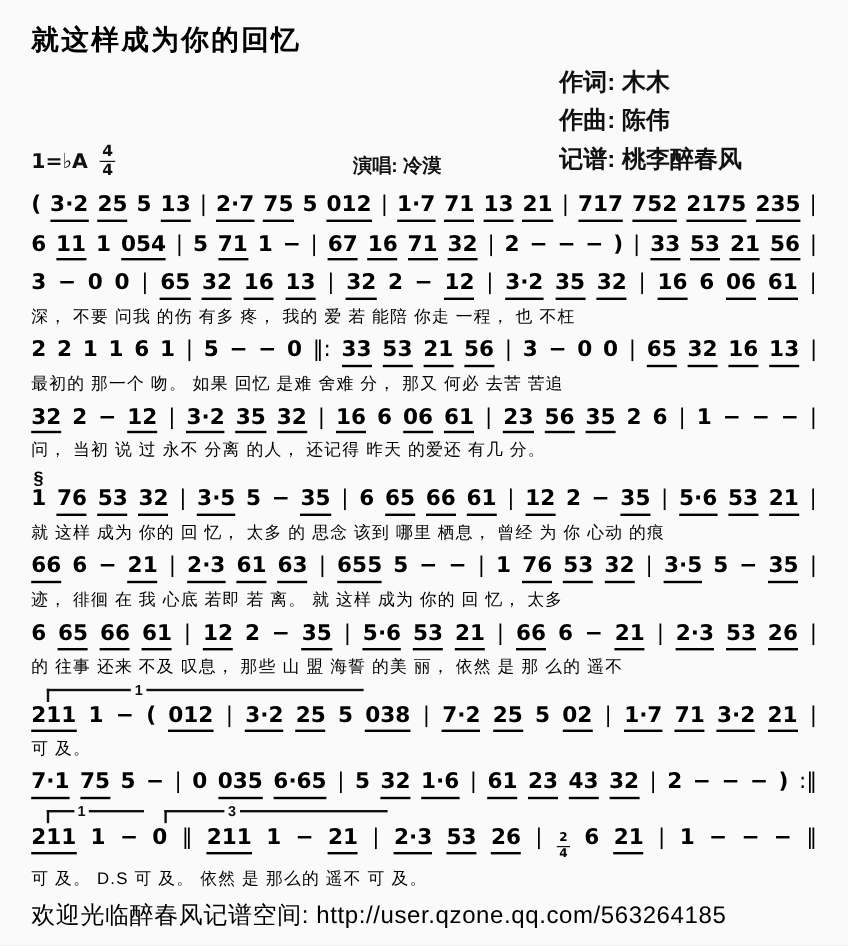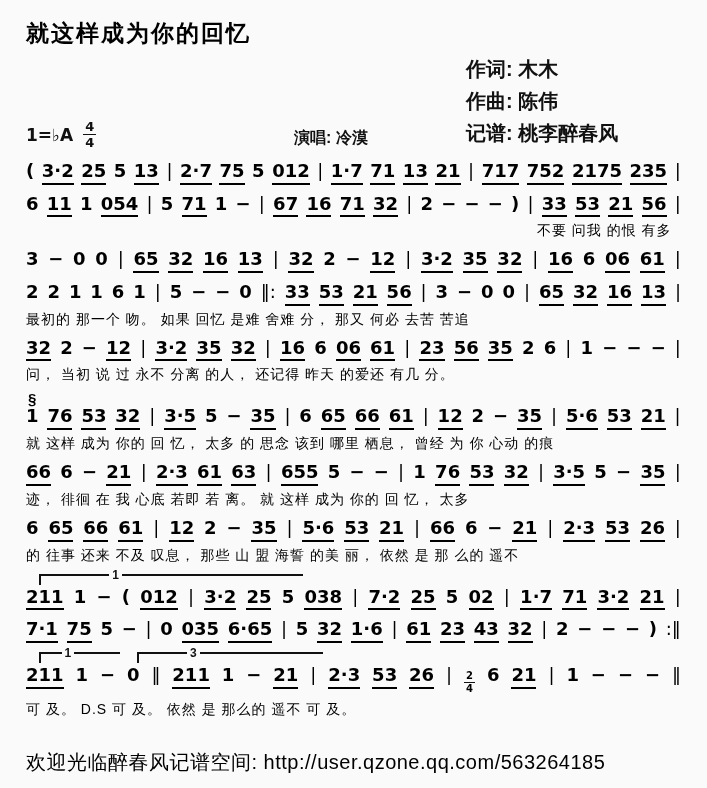--- a/index.html
+++ b/index.html
@@ -142,21 +142,20 @@
           <span class="tok dash">−</span>
           <span class="tok dash">−</span>
           <span class="tok">)</span>
           <span class="tok bar">|</span>
           <span class="tok grp">33</span>
           <span class="tok grp">53</span>
           <span class="tok grp">21</span>
           <span class="tok grp">56</span>
           <span class="tok bar">|</span>
         </div>
-        <div class="lyric-row" style="padding-left: 78%;">不要 问我 的恨 有多</div>
       </div>
       <div class="system">
         <div class="music-row">
           <span class="tok">3</span>
           <span class="tok dash">−</span>
           <span class="tok">0</span>
           <span class="tok">0</span>
           <span class="tok bar">|</span>
           <span class="tok grp">65</span>
           <span class="tok grp">32</span>
@@ -171,20 +170,21 @@
           <span class="tok grp">3·2</span>
           <span class="tok grp">35</span>
           <span class="tok grp">32</span>
           <span class="tok bar">|</span>
           <span class="tok grp">16</span>
           <span class="tok">6</span>
           <span class="tok grp">06</span>
           <span class="tok grp">61</span>
           <span class="tok bar">|</span>
         </div>
+        <div class="lyric-row">深，  不要 问我 的伤 有多  疼，  我的 爱 若 能陪 你走  一程，  也 不枉</div>
       </div>
       <div class="system">
         <div class="music-row">
           <span class="tok">2</span>
           <span class="tok">2</span>
           <span class="tok">1</span>
           <span class="tok">1</span>
           <span class="tok">6</span>
           <span class="tok">1</span>
           <span class="tok bar">|</span>
@@ -348,20 +348,21 @@
           <span class="tok grp">25</span>
           <span class="tok">5</span>
           <span class="tok grp">02</span>
           <span class="tok bar">|</span>
           <span class="tok grp">1·7</span>
           <span class="tok grp">71</span>
           <span class="tok grp">3·2</span>
           <span class="tok grp">21</span>
           <span class="tok bar">|</span>
         </div>
+        <div class="lyric-row">可 及。</div>
       </div>
       <div class="system">
         <div class="music-row">
           <span class="tok grp">7·1</span>
           <span class="tok grp">75</span>
           <span class="tok">5</span>
           <span class="tok dash">−</span>
           <span class="tok bar">|</span>
           <span class="tok">0</span>
           <span class="tok grp">035</span>

